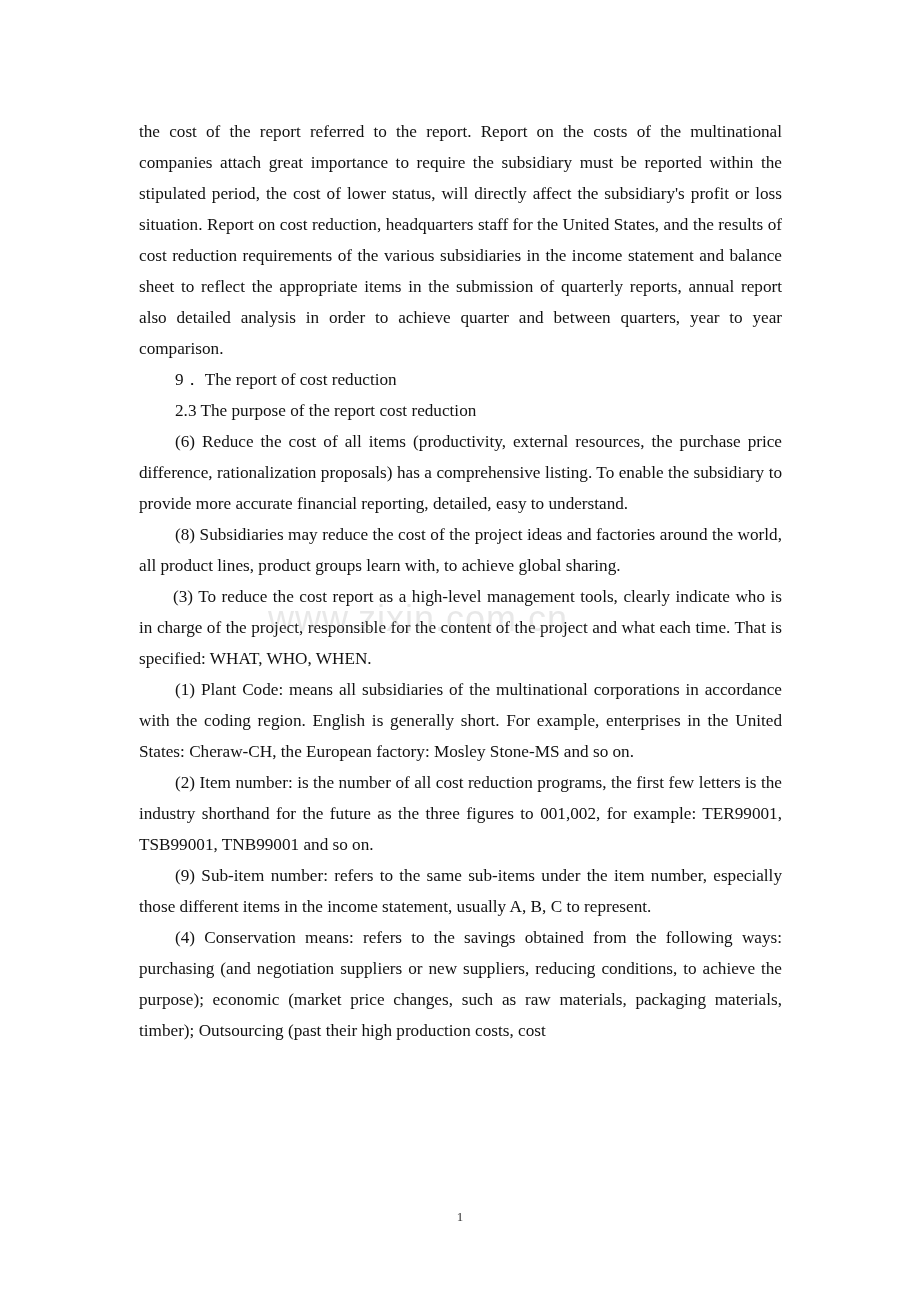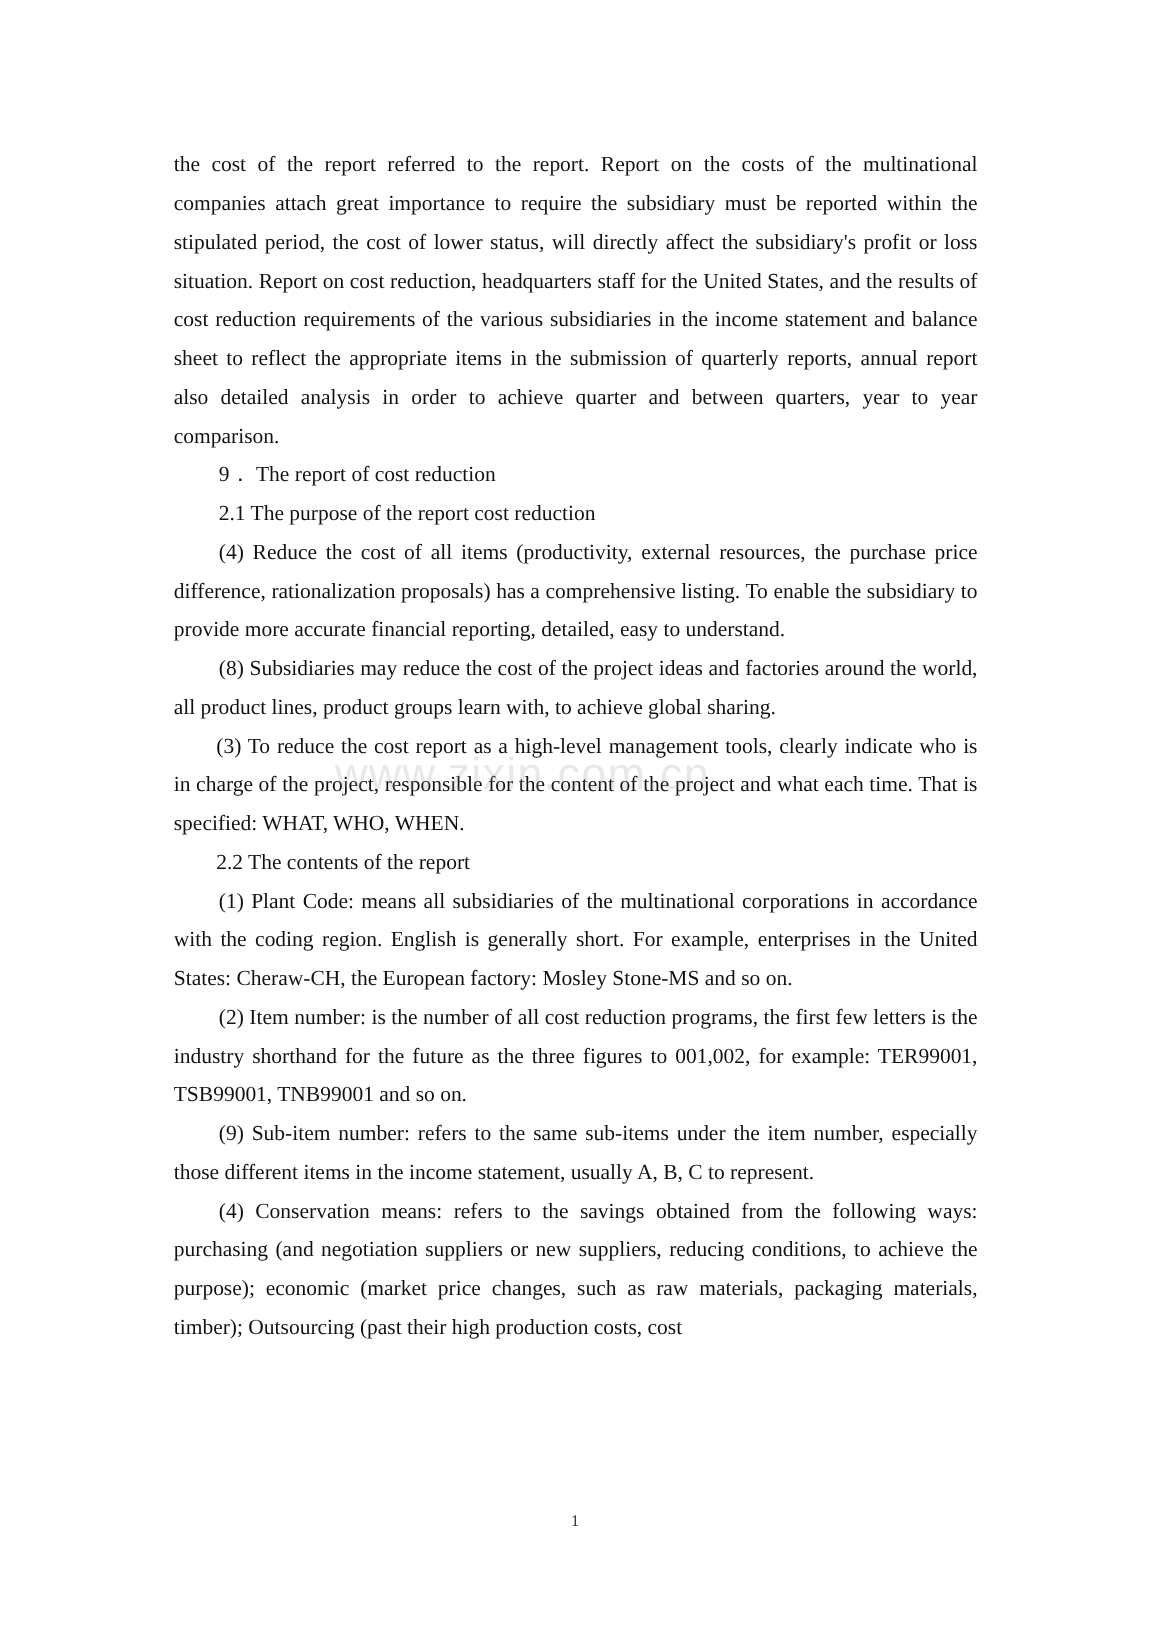--- a/index.html
+++ b/index.html
@@ -63,25 +63,24 @@
     }
   </style>
 </head>
 <body>
 
 <div class="page">
 
   <div class="body-text">
     <p>the cost of the report referred to the report. Report on the costs of the multinational companies attach great importance to require the subsidiary must be reported within the stipulated period, the cost of lower status, will directly affect the subsidiary's profit or loss situation. Report on cost reduction, headquarters staff for the United States, and the results of cost reduction requirements of the various subsidiaries in the income statement and balance sheet to reflect the appropriate items in the submission of quarterly reports, annual report also detailed analysis in order to achieve quarter and between quarters, year to year comparison.</p>
     <p class="indent">9． The report of cost reduction</p>
-    <p class="indent">2.1 The purpose of the report cost reduction</p>
-    <p class="indent">(4) Reduce the cost of all items (productivity, external resources, the purchase price difference, rationalization proposals) has a comprehensive listing. To enable the subsidiary to provide more accurate financial reporting, detailed, easy to understand.</p>
+    <p class="indent">2.3 The purpose of the report cost reduction</p>
+    <p class="indent">(6) Reduce the cost of all items (productivity, external resources, the purchase price difference, rationalization proposals) has a comprehensive listing. To enable the subsidiary to provide more accurate financial reporting, detailed, easy to understand.</p>
     <p class="indent">(8) Subsidiaries may reduce the cost of the project ideas and factories around the world, all product lines, product groups learn with, to achieve global sharing.</p>
     <p class="indent-sm">(3) To reduce the cost report as a high-level management tools, clearly indicate who is in charge of the project, responsible for the content of the project and what each time. That is specified: WHAT, WHO, WHEN.</p>
-    <p class="indent-sm">2.2 The contents of the report</p>
     <p class="indent">(1) Plant Code: means all subsidiaries of the multinational corporations in accordance with the coding region. English is generally short. For example, enterprises in the United States: Cheraw-CH, the European factory: Mosley Stone-MS and so on.</p>
     <p class="indent">(2) Item number: is the number of all cost reduction programs, the first few letters is the industry shorthand for the future as the three figures to 001,002, for example: TER99001, TSB99001, TNB99001 and so on.</p>
     <p class="indent">(9) Sub-item number: refers to the same sub-items under the item number, especially those different items in the income statement, usually A, B, C to represent.</p>
     <p class="indent">(4) Conservation means: refers to the savings obtained from the following ways: purchasing (and negotiation suppliers or new suppliers, reducing conditions, to achieve the purpose); economic (market price changes, such as raw materials, packaging materials, timber); Outsourcing (past their high production costs, cost</p>
   </div>
 
   <div class="watermark">www.zixin.com.cn</div>
 
   <div class="page-number">1</div>
 

